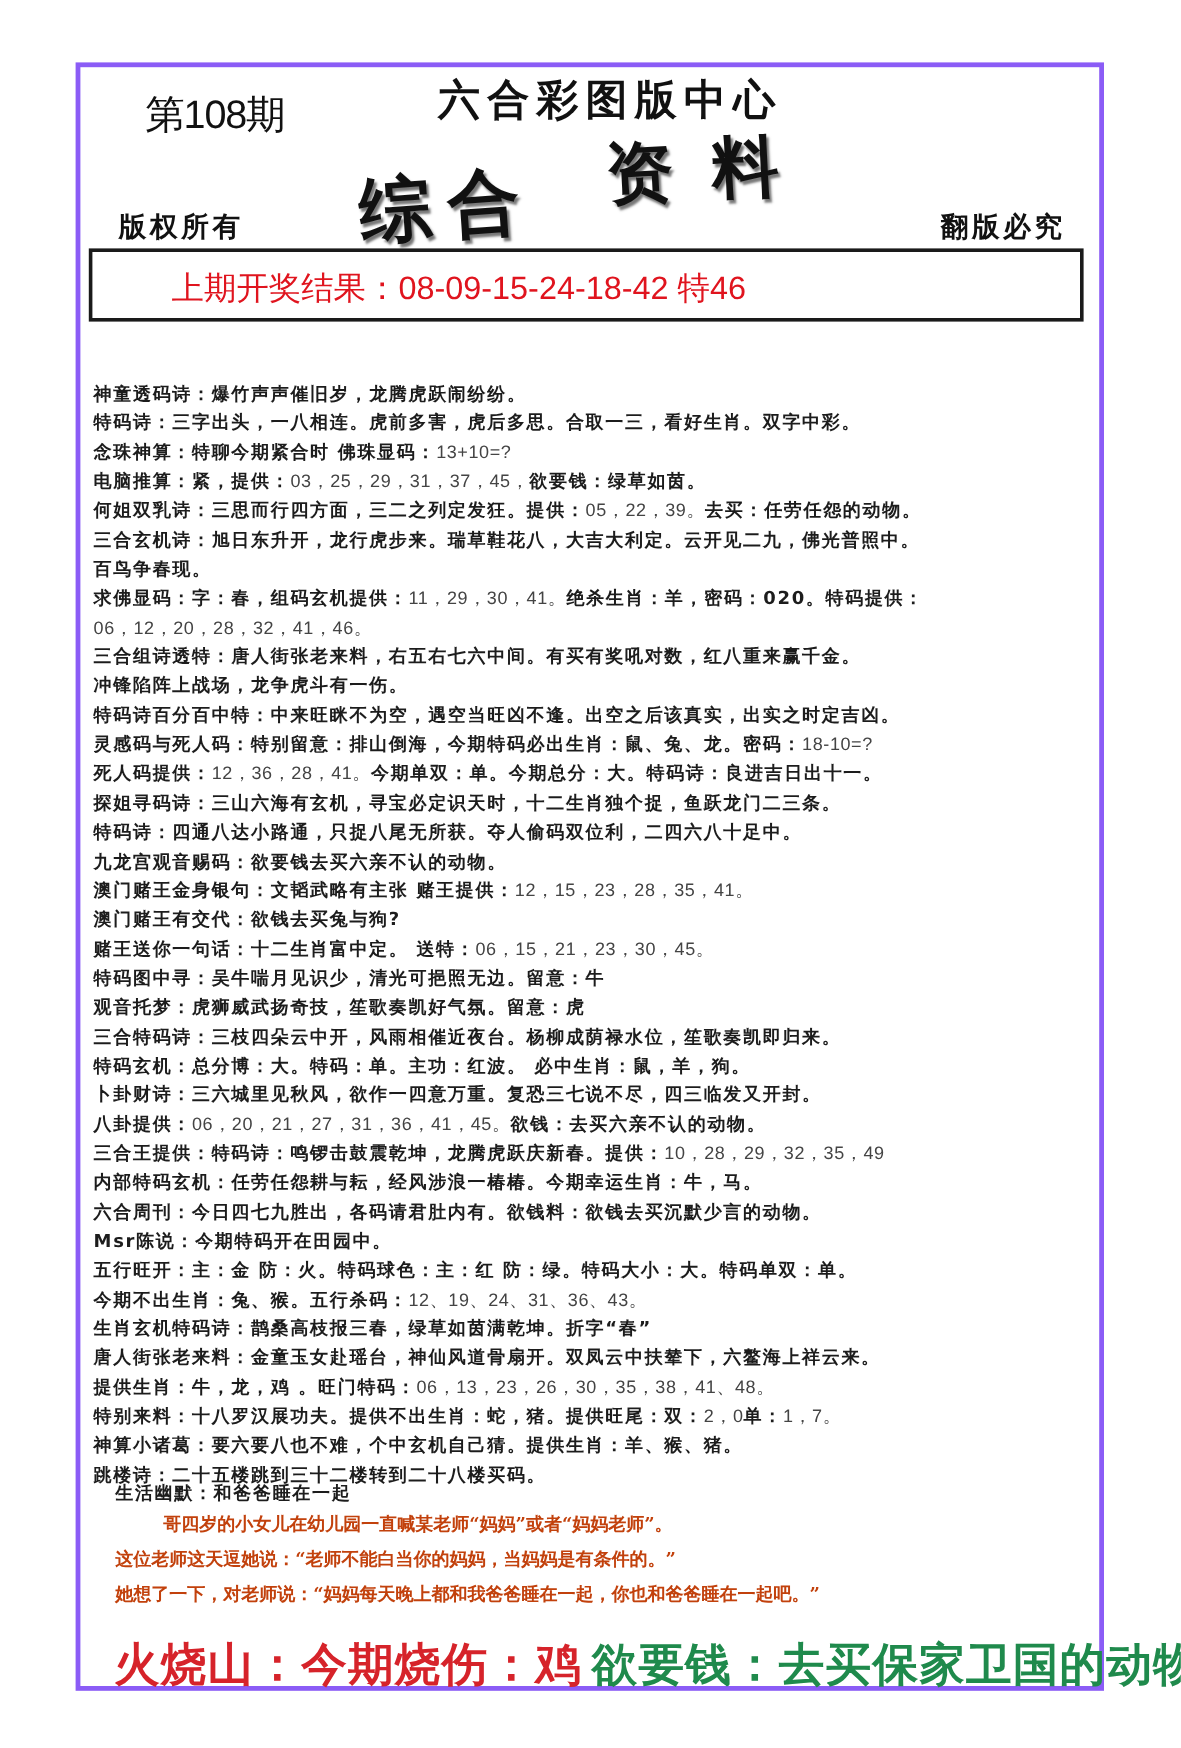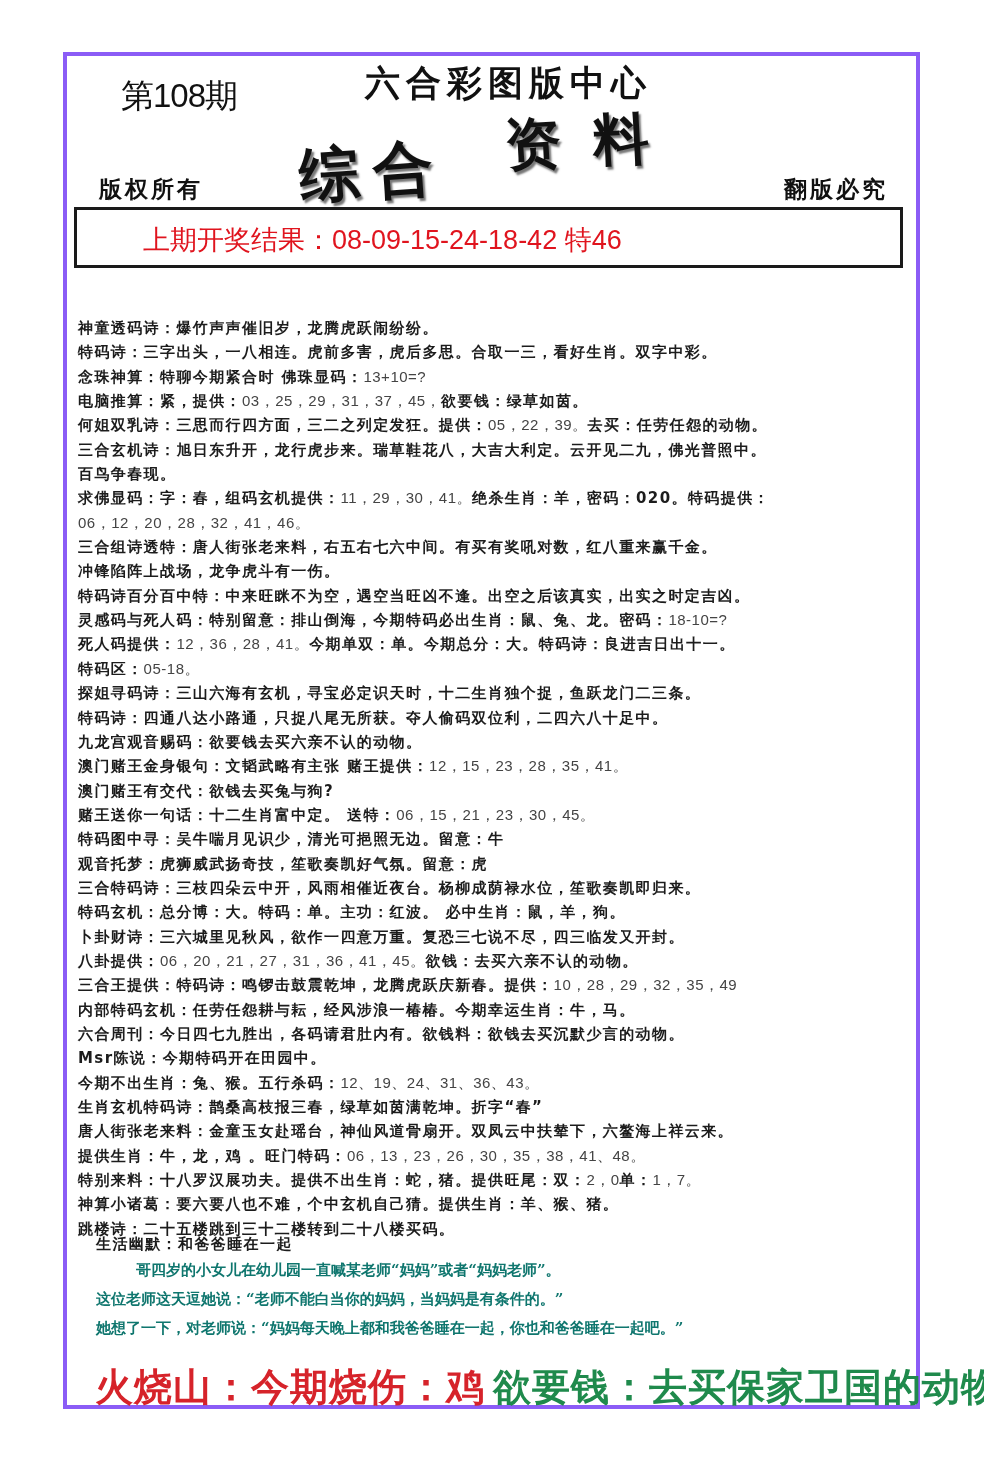--- a/index.html
+++ b/index.html
@@ -135,21 +135,21 @@
       left: 29px;
       top: 1176px;
       width: 834px;
     }
     .joke-line {
       font-family: "DejaVu Serif", serif;
       font-size: 15px;
       line-height: 29px;
       height: 29px;
       white-space: nowrap;
-      color: #0f766e;
+      color: #c2410c;
       font-weight: bold;
     }
     .joke-line.indent {
       padding-left: 40px;
     }
     .footer-line {
       position: absolute;
       left: 28px;
       top: 1306px;
       font-family: "DejaVu Serif", serif;
@@ -192,37 +192,37 @@
       <div class="line"><span>何姐双乳诗：</span><span>三思而行四方面，三二之列定发狂。提供：</span><span class="num">05，22，39。</span><span>去买：任劳任怨的动物。</span></div>
       <div class="line"><span>三合玄机诗：</span><span>旭日东升开，龙行虎步来。瑞草鞋花八，大吉大利定。云开见二九，佛光普照中。</span></div>
       <div class="line"><span>百鸟争春现。</span></div>
       <div class="line"><span>求佛显码：</span><span>字：春，组码玄机提供：</span><span class="num">11，29，30，41。</span><span>绝杀生肖：羊，密码：020。特码提供：</span></div>
       <div class="line"><span class="num">06，12，20，28，32，41，46。</span></div>
       <div class="line"><span>三合组诗透特：</span><span>唐人街张老来料，右五右七六中间。有买有奖吼对数，红八重来赢千金。</span></div>
       <div class="line"><span>冲锋陷阵上战场，龙争虎斗有一伤。</span></div>
       <div class="line"><span>特码诗百分百中特：</span><span>中来旺眯不为空，遇空当旺凶不逢。出空之后该真实，出实之时定吉凶。</span></div>
       <div class="line"><span>灵感码与死人码：</span><span>特别留意：排山倒海，今期特码必出生肖：鼠、兔、龙。密码：</span><span class="num">18-10=?</span></div>
       <div class="line"><span>死人码提供：</span><span class="num">12，36，28，41。</span><span>今期单双：单。今期总分：大。特码诗：良进吉日出十一。</span></div>
-      <div class="line"><span>特码区：</span><span class="num">05-18。</span></div>
       <div class="line"><span>探姐寻码诗：</span><span>三山六海有玄机，寻宝必定识天时，十二生肖独个捉，鱼跃龙门二三条。</span></div>
       <div class="line"><span>特码诗：</span><span>四通八达小路通，只捉八尾无所获。夺人偷码双位利，二四六八十足中。</span></div>
       <div class="line"><span>九龙宫观音赐码：</span><span>欲要钱去买六亲不认的动物。</span></div>
       <div class="line"><span>澳门赌王金身银句：</span><span>文韬武略有主张  赌王提供：</span><span class="num">12，15，23，28，35，41。</span></div>
       <div class="line"><span>澳门赌王有交代：</span><span>欲钱去买兔与狗?</span></div>
       <div class="line"><span>赌王送你一句话：</span><span>十二生肖富中定。  送特：</span><span class="num">06，15，21，23，30，45。</span></div>
       <div class="line"><span>特码图中寻：</span><span>吴牛喘月见识少，清光可挹照无边。留意：牛</span></div>
       <div class="line"><span>观音托梦：</span><span>虎狮威武扬奇技，笙歌奏凯好气氛。留意：虎</span></div>
       <div class="line"><span>三合特码诗：</span><span>三枝四朵云中开，风雨相催近夜台。杨柳成荫禄水位，笙歌奏凯即归来。</span></div>
       <div class="line"><span>特码玄机：</span><span>总分博：大。特码：单。主功：红波。  必中生肖：鼠，羊，狗。</span></div>
       <div class="line"><span>卜卦财诗：</span><span>三六城里见秋风，欲作一四意万重。复恐三七说不尽，四三临发又开封。</span></div>
       <div class="line"><span>八卦提供：</span><span class="num">06，20，21，27，31，36，41，45。</span><span>欲钱：去买六亲不认的动物。</span></div>
       <div class="line"><span>三合王提供：</span><span>特码诗：鸣锣击鼓震乾坤，龙腾虎跃庆新春。提供：</span><span class="num">10，28，29，32，35，49</span></div>
       <div class="line"><span>内部特码玄机：</span><span>任劳任怨耕与耘，经风涉浪一椿椿。今期幸运生肖：牛，马。</span></div>
       <div class="line"><span>六合周刊：</span><span>今日四七九胜出，各码请君肚内有。欲钱料：欲钱去买沉默少言的动物。</span></div>
       <div class="line"><span>Msr陈说：</span><span>今期特码开在田园中。</span></div>
+      <div class="line"><span>五行旺开：</span><span>主：金 防：火。特码球色：主：红 防：绿。特码大小：大。特码单双：单。</span></div>
       <div class="line"><span>今期不出生肖：</span><span>兔、猴。五行杀码：</span><span class="num">12、19、24、31、36、43。</span></div>
       <div class="line"><span>生肖玄机特码诗：</span><span>鹊桑高枝报三春，绿草如茵满乾坤。折字“春”</span></div>
       <div class="line"><span>唐人街张老来料：</span><span>金童玉女赴瑶台，神仙风道骨扇开。双凤云中扶辇下，六鳌海上祥云来。</span></div>
       <div class="line"><span>提供生肖：</span><span>牛，龙，鸡 。旺门特码：</span><span class="num">06，13，23，26，30，35，38，41、48。</span></div>
       <div class="line"><span>特别来料：</span><span>十八罗汉展功夫。提供不出生肖：蛇，猪。提供旺尾：双：</span><span class="num">2，0</span><span>单：</span><span class="num">1，7。</span></div>
       <div class="line"><span>神算小诸葛：</span><span>要六要八也不难，个中玄机自己猜。提供生肖：羊、猴、猪。</span></div>
       <div class="line"><span>跳楼诗：</span><span>二十五楼跳到三十二楼转到二十八楼买码。</span></div>
     </div>
 
   <div class="joke-block">

